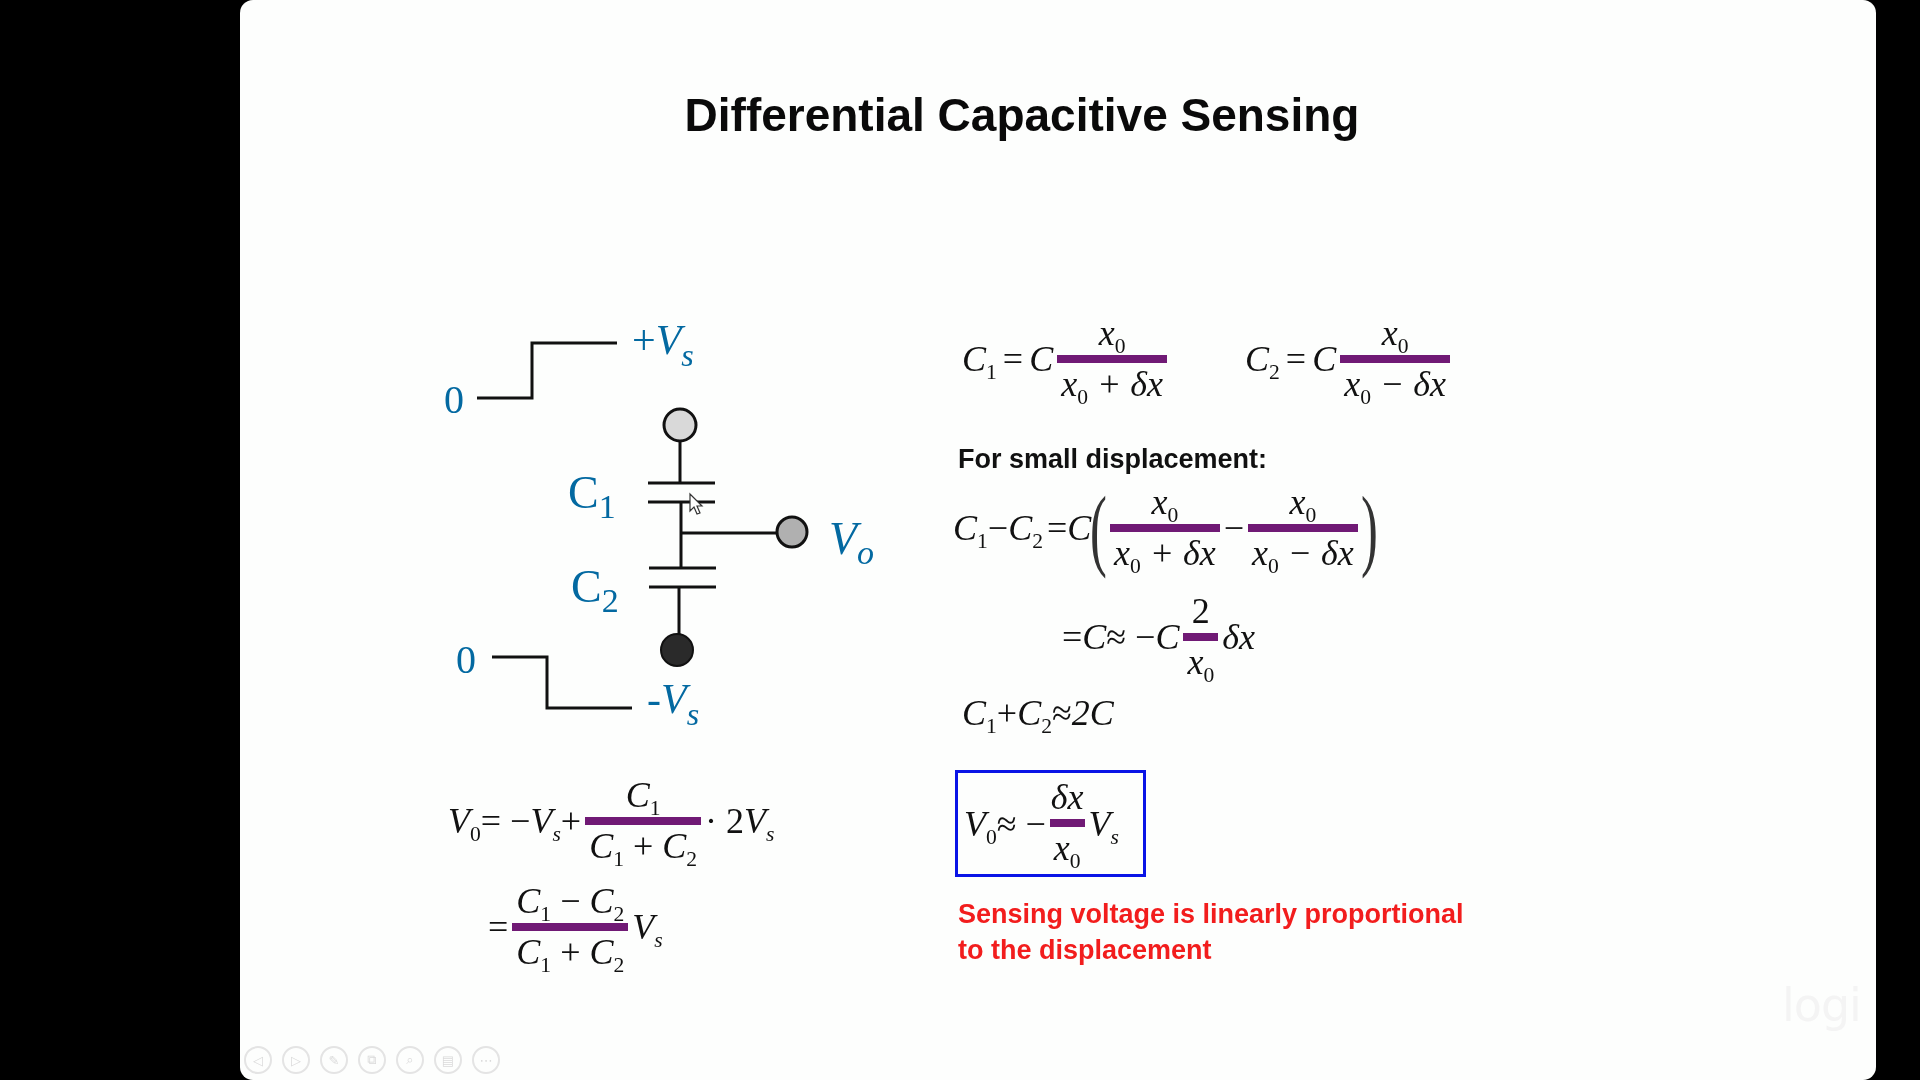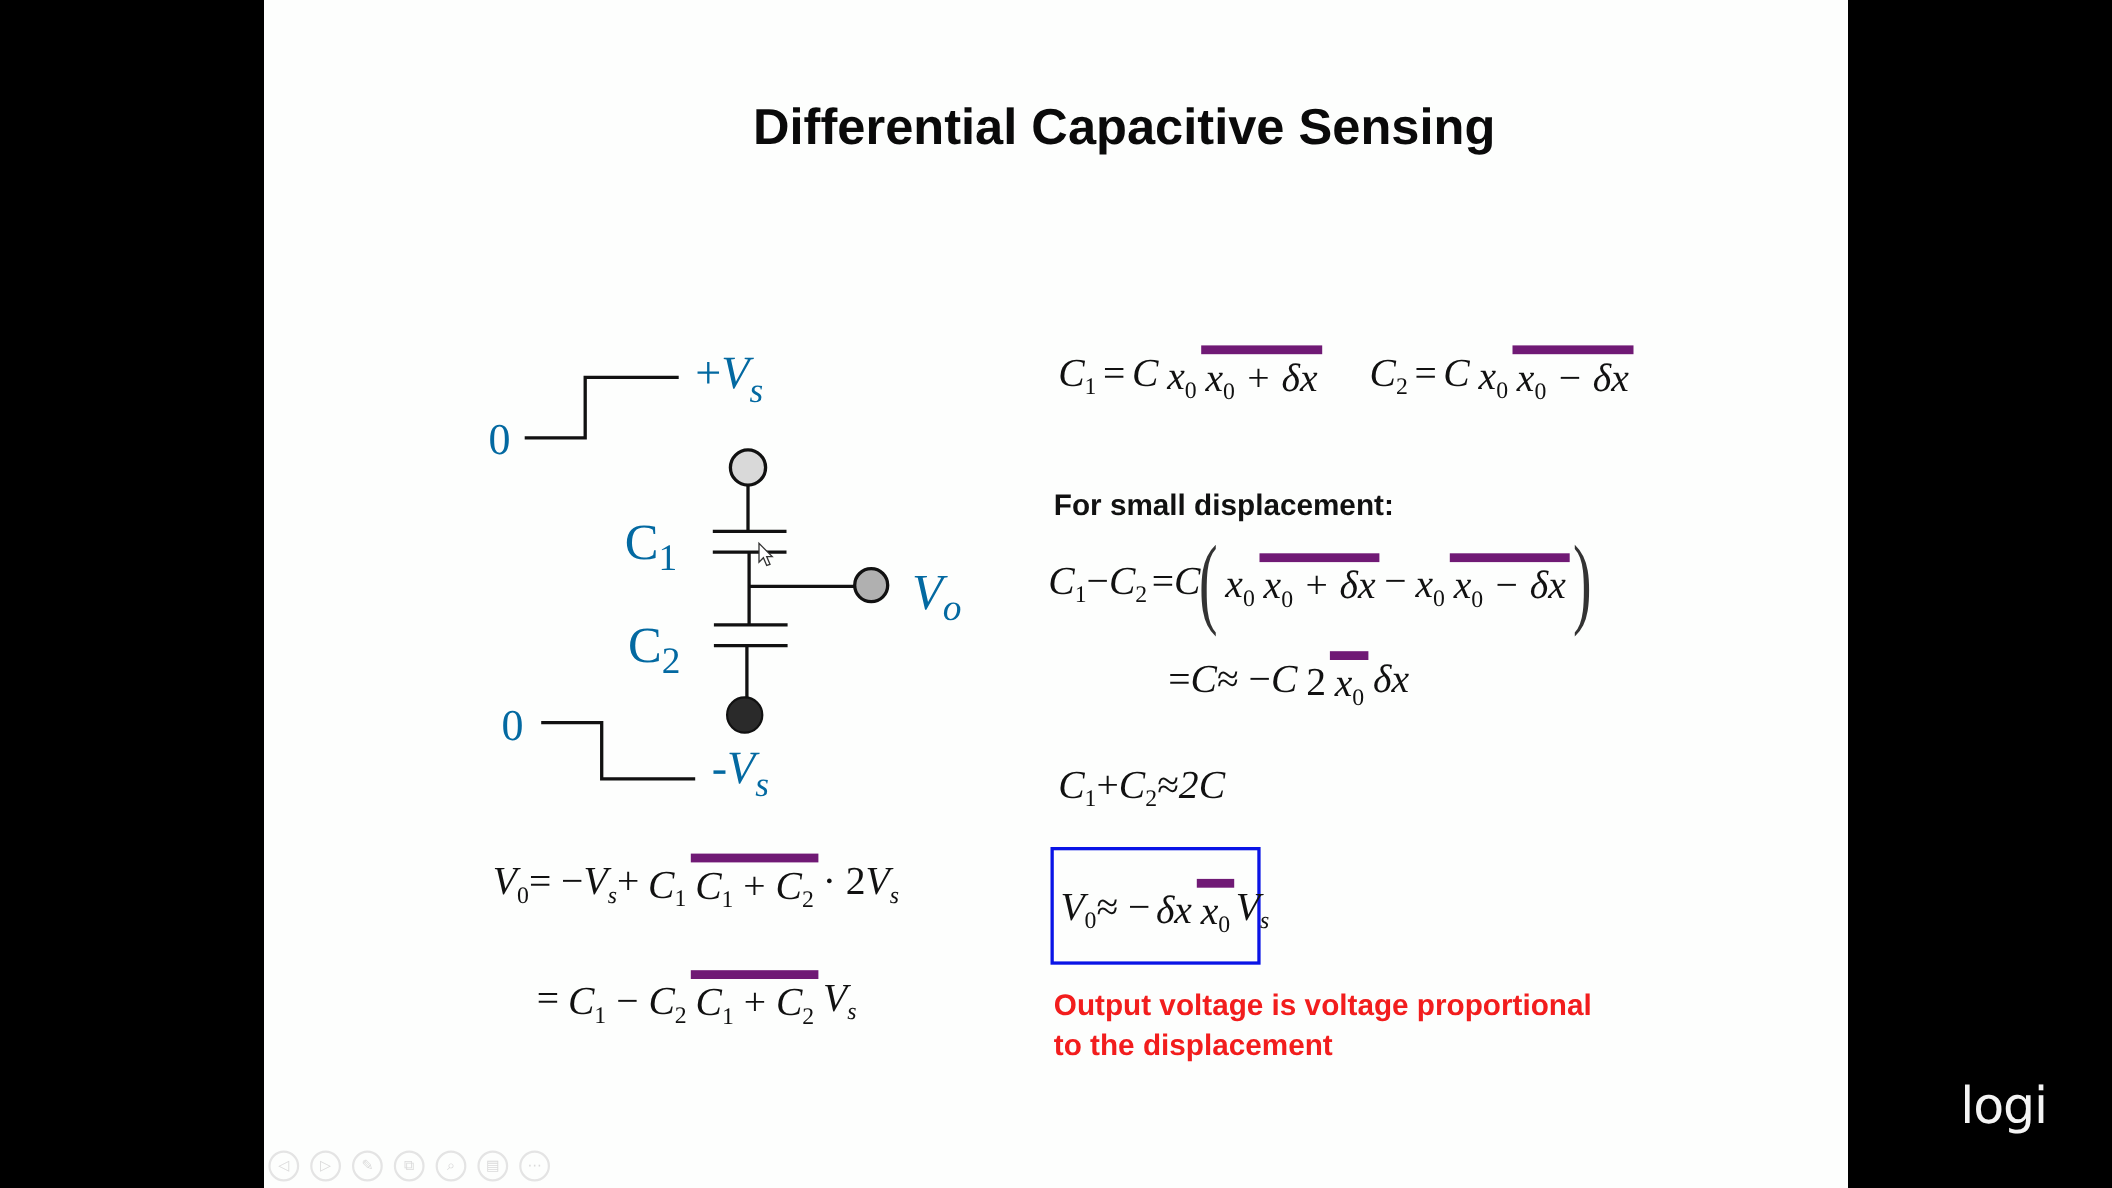--- a/index.html
+++ b/index.html
@@ -1,25 +1,25 @@
 <!DOCTYPE html>
 <html><head>
 <meta charset="utf-8">
 <style>
   html, body { margin:0; padding:0; }
   body { width:1920px; height:1080px; background:#000; position:relative; overflow:hidden; }
   .abs { position:absolute; }
-  #slide { position:absolute; left:240px; top:0; width:1440px; height:1080px; background:#fdfefd; }
+  #slide { position:absolute; left:240px; top:0; width:1636px; height:1080px; background:#fdfefd;border-radius:13px; }
   .sans { font-family:"Liberation Sans", sans-serif; }
   #title { left:0; top:88px; width:1440px; padding-left:124px; box-sizing:border-box; text-align:center; font-size:46px; font-weight:bold; color:#0a0a0a; }
   .math { font-family:"Liberation Serif", serif; color:#111; font-style:italic; font-size:36px; white-space:nowrap; }
   .math .up { font-style:normal; }
   .math sub { font-size:60%; font-style:normal; vertical-align:-0.35em; line-height:0; }
   .math sup { font-size:60%; font-style:normal; vertical-align:0.7em; line-height:0; }
-  .frac { display:inline-flex; align-items:flex-end; vertical-align:middle; margin:0 4px; }
+  .frac { display:inline-flex; flex-direction:column; align-items:center; vertical-align:middle; margin:0 4px; }
   .frac .num { padding:0 4px 1px; line-height:1.1; }
   .frac .den { padding:2px 4px 0; border-top:8px solid #701a75; line-height:1.1; }
   .row { display:flex; align-items:center; }
   .paren { font-style:normal; font-size:92px; font-weight:100; line-height:1; transform:scaleX(0.55); display:inline-block; color:#333; margin:0 -8px; }
   #small-disp { font-size:27px; font-weight:bold; color:#111; }
   #boxed { border:3px solid #0a14e6; box-sizing:border-box; padding:0 6px; }
   #red-note { font-size:27px; font-weight:bold; color:#f21d1d; line-height:36px; }
   .tool-btn { position:absolute; width:28px; height:28px; border:2px solid #e4e4e4; border-radius:50%; box-sizing:border-box; display:flex; align-items:center; justify-content:center; color:#dadada; font-size:13px; font-family:"DejaVu Sans", sans-serif; }
   #logo { left:1782px; top:978px; font-family:"DejaVu Sans", sans-serif; font-size:46px; color:#f4f4f4; font-weight:500; letter-spacing:-1px; }
   .ckt-label { font-family:"Liberation Serif", serif; color:#0369a1; white-space:nowrap; }
@@ -128,21 +128,21 @@
     <span><span>V</span><sub>0</sub></span>
     <span class="up"> ≈ −</span>
     <span class="frac" style="margin:0 1px;">
       <span class="num">δx</span>
       <span class="den"><span>x</span><sub>0</sub></span>
     </span>
     <span><span>V</span><sub style="font-style:italic;">s</sub></span>
   </div>
 
   <div id="red-note" class="abs sans" style="left:718px;top:896px;">
-    <div>Output voltage is voltage proportional</div>
+    <div>Sensing voltage is linearly proportional</div>
     <div>to the displacement</div>
   </div>
 
   <div class="abs math row" style="left:208px;top:776px;">
     <span><span>V</span><sub>0</sub></span>
     <span class="up"> = −</span>
     <span><span>V</span><sub style="font-style:italic;">s</sub></span>
     <span class="up"> + </span>
     <span class="frac">
       <span class="num"><span>C</span><sub>1</sub></span>

